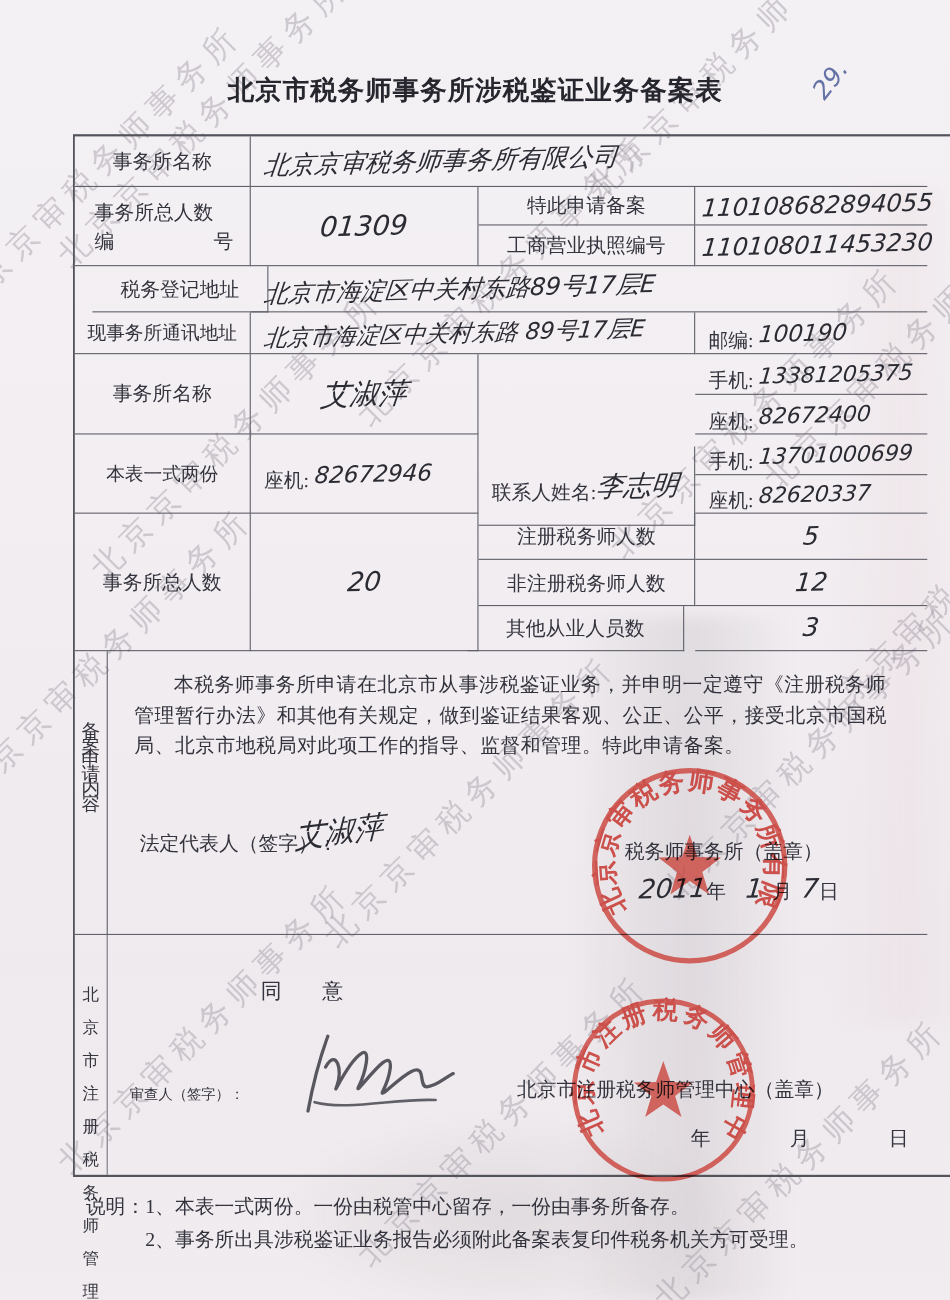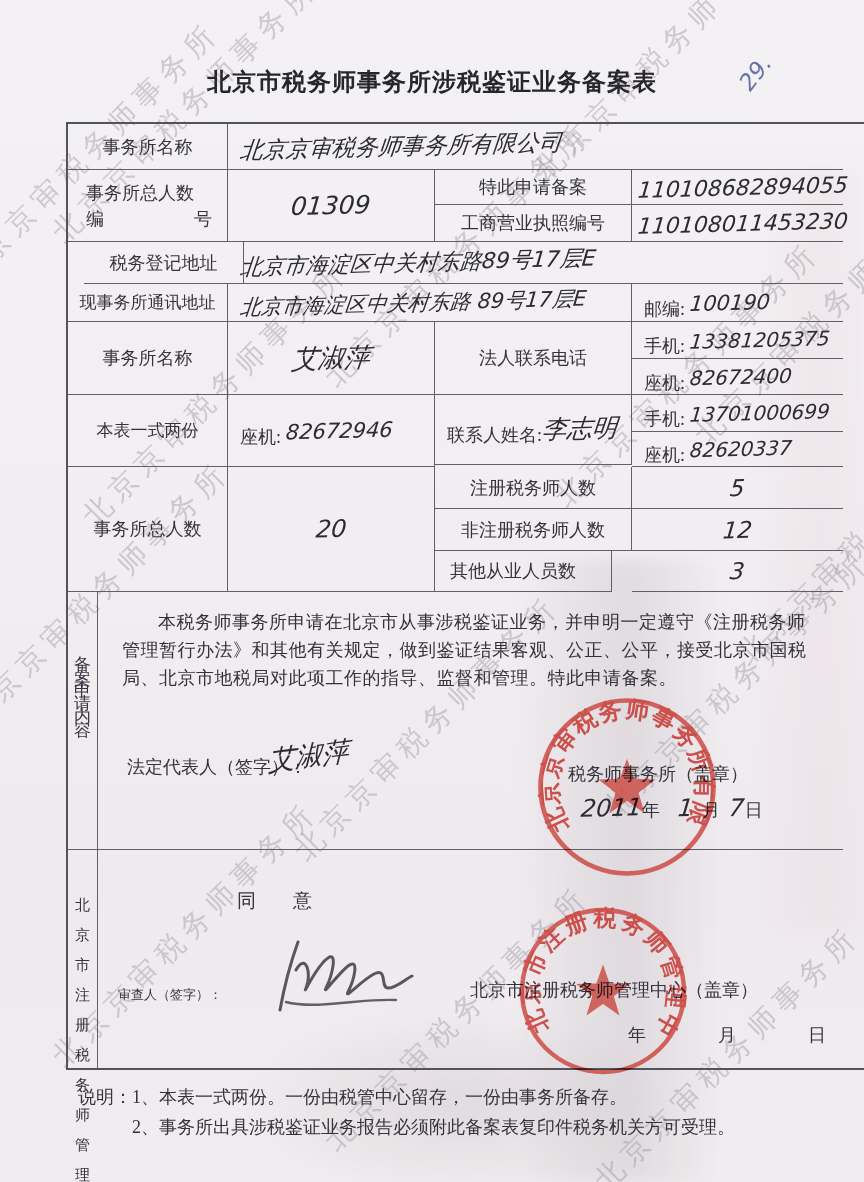--- a/index.html
+++ b/index.html
@@ -111,36 +111,35 @@
     </div>
     <div class="c nbr pad" style="left:564px;top:160px;width:211px;height:38px">
       <span class="lbl">邮编:</span>&nbsp;
       <span class="hw" style="font-size:21px">100190</span>
     </div>
 
     <div class="c cl" style="left:0;top:198px;width:160px;height:73px">事务所名称</div>
     <div class="c cl" style="left:160px;top:198px;width:207px;height:73px">
       <span class="hw" style="font-size:26px">艾淑萍</span>
     </div>
-    <div class="c cl" style="left:367px;top:198px;width:197px;height:73px">法人联系电话</div>
     <div class="c nbr pad" style="left:564px;top:198px;width:211px;height:37px">
       <span class="lbl">手机:</span>&nbsp;
       <span class="hw" style="font-size:20px">13381205375</span>
     </div>
     <div class="c nbr pad" style="left:564px;top:235px;width:211px;height:36px">
       <span class="lbl">座机:</span>&nbsp;
       <span class="hw" style="font-size:20px">82672400</span>
     </div>
 
     <div class="c cl" style="left:0;top:271px;width:160px;height:72px;font-size:17px">本表一式两份</div>
     <div class="c pad" style="left:160px;top:271px;width:207px;height:72px">
       <span class="lbl">座机:</span>&nbsp;
       <span class="hw" style="font-size:21px">82672946</span>
     </div>
-    <div class="c pad" style="left:367px;top:269px;width:197px;height:72px;overflow:visible">
+    <div class="c pad" style="left:367px;top:282px;width:197px;height:72px;overflow:visible">
       <span class="lbl">联系人姓名:</span>
       <span class="hw" style="font-size:25px">李志明</span>
     </div>
     <div class="c nbr pad" style="left:564px;top:271px;width:211px;height:37px">
       <span class="lbl">手机:</span>&nbsp;
       <span class="hw" style="font-size:20px">13701000699</span>
     </div>
     <div class="c nbr pad" style="left:564px;top:308px;width:211px;height:35px">
       <span class="lbl">座机:</span>&nbsp;
       <span class="hw" style="font-size:20px">82620337</span>
@@ -151,21 +150,21 @@
       <span class="hw" style="font-size:24px">20</span>
     </div>
     <div class="c cl" style="left:367px;top:343px;width:197px;height:42px">注册税务师人数</div>
     <div class="c nbr cl" style="left:564px;top:343px;width:211px;height:42px">
       <span class="hw" style="font-size:23px">5</span>
     </div>
     <div class="c cl" style="left:367px;top:385px;width:197px;height:42px">非注册税务师人数</div>
     <div class="c nbr cl" style="left:564px;top:385px;width:211px;height:42px">
       <span class="hw" style="font-size:23px">12</span>
     </div>
-    <div class="c cl" style="left:347px;top:427px;width:197px;height:41px">其他从业人员数</div>
+    <div class="c cl" style="left:357px;top:427px;width:197px;height:41px">其他从业人员数</div>
     <div class="c nbr cl" style="left:564px;top:427px;width:211px;height:41px">
       <span class="hw" style="font-size:23px">3</span>
     </div>
 
     <div class="c vside" style="left:0;top:468px;width:30px;height:258px">备案申请内容</div>
     <div class="c nbr" style="left:30px;top:468px;width:745px;height:258px;display:block">
       <div class="abs" style="left:24px;top:16px;width:690px;font-size:18px;line-height:28px;letter-spacing:.5px;text-indent:2em;color:#32323c">本税务师事务所申请在北京市从事涉税鉴证业务，并申明一定遵守《注册税务师管理暂行办法》和其他有关规定，做到鉴证结果客观、公正、公平，接受北京市国税局、北京市地税局对此项工作的指导、监督和管理。特此申请备案。</div>
       <div class="abs" style="left:29px;top:163px;font-size:18px">法定代表人（签字）：</div>
       <span class="hw abs" style="left:170px;top:146px;font-size:27px;transform:rotate(-7deg) skewX(-8deg);z-index:4">艾淑萍</span>
       <div class="abs" style="left:470px;top:170px;font-size:18px">税务师事务所（盖章）</div>

